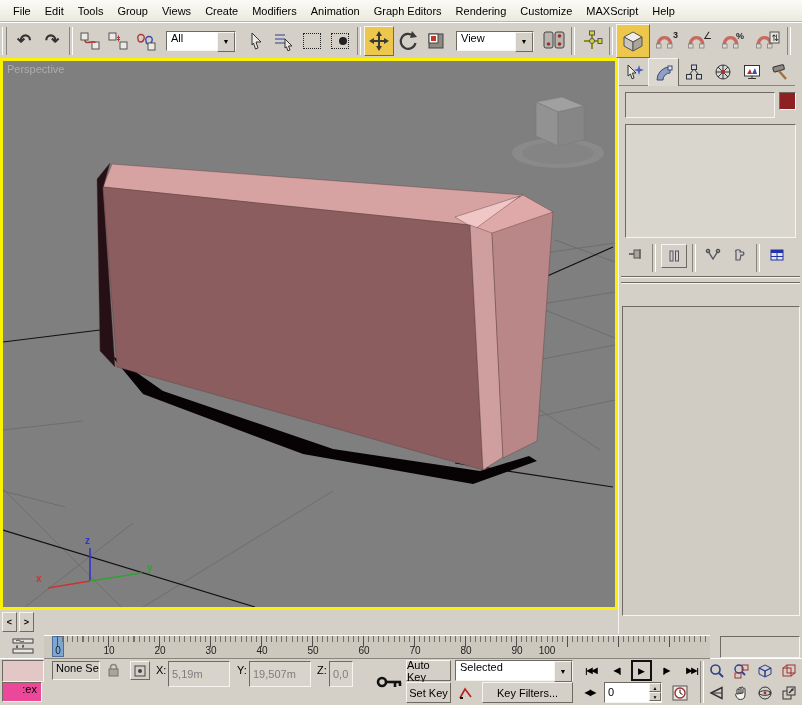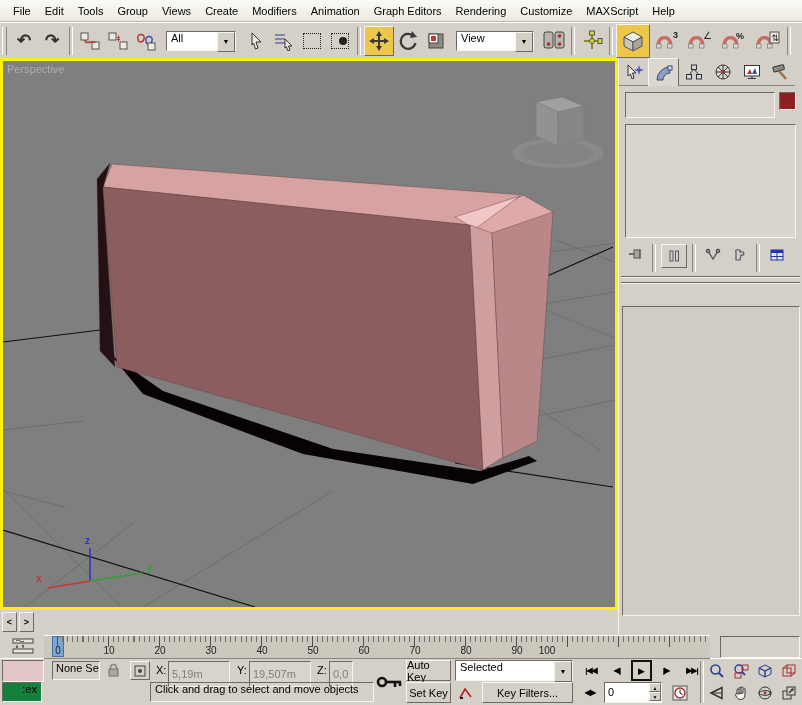--- a/index.html
+++ b/index.html
@@ -422,21 +422,21 @@
     <span class="tick-num" style="left:409px">80</span>
     <span class="tick-num" style="left:460px">90</span>
     <span class="tick-num" style="left:490px">100</span>
   </div>
 </div>
 <div class="abs s" style="left:720px;top:636px;width:78px;height:20px;background:#d4d0c8"></div>
 
 <div id="statusbar" class="abs">
 
   <div class="abs s" style="left:2px;top:1px;width:40px;height:20px;background:#e3c6c6"></div>
-  <div class="abs s flex" style="left:2px;top:23px;width:40px;height:20px;background:#15803d;justify-content:flex-end;padding-right:4px;box-sizing:border-box">
+  <div class="abs s flex" style="left:2px;top:23px;width:40px;height:20px;background:#ec4899;justify-content:flex-end;padding-right:4px;box-sizing:border-box">
     <span>:ex</span>
   </div>
 
   <div class="abs s flex" style="left:52px;top:2px;width:48px;height:19px;padding:0 3px;box-sizing:border-box;overflow:hidden;white-space:nowrap">
     <span>None Se</span>
   </div>
   <div class="abs btn" style="left:104px;top:2px;width:18px;height:18px">
     <svg width="13" height="14">
         <path d="M3.5,6 V4.5 A3,3 0 0 1 9.5,4.5 V6" fill="none" stroke="#8a867c" stroke-width="1.6"></path>
         <rect x="2" y="6" width="9" height="7" fill="#a9a59b" stroke="#76726a"></rect>
@@ -449,23 +449,20 @@
       </svg>
   </div>
 
   <span class="abs" style="left:156px;top:5px">X:</span>
   <input class="abs field" style="left: 168px; top: 2px; width: 62px; height: 19px;" value="5,19m">
   <span class="abs" style="left:237px;top:5px">Y:</span>
   <input class="abs field" style="left: 249px; top: 2px; width: 62px; height: 19px;" value="19,507m">
   <span class="abs" style="left:317px;top:5px">Z:</span>
   <input class="abs field" style="left: 329px; top: 2px; width: 24px; height: 19px;" value="0,0m">
 
-  <div class="abs s flex" style="left:150px;top:23px;width:224px;height:20px;padding:0 4px;box-sizing:border-box;white-space:nowrap;overflow:hidden">
-    <span>Click and drag to select and move objects</span>
-  </div>
 
   <div class="abs btn" style="left:376px;top:0;width:28px;height:45px">
     <svg width="28" height="22">
         <circle cx="6" cy="11" r="4" fill="none" stroke="#111" stroke-width="2.6"></circle>
         <line x1="10" y1="11" x2="25" y2="11" stroke="#111" stroke-width="2.6"></line>
         <line x1="19" y1="11" x2="19" y2="16" stroke="#111" stroke-width="2.6"></line>
         <line x1="24" y1="11" x2="24" y2="15" stroke="#111" stroke-width="2.6"></line>
       </svg>
   </div>
 

